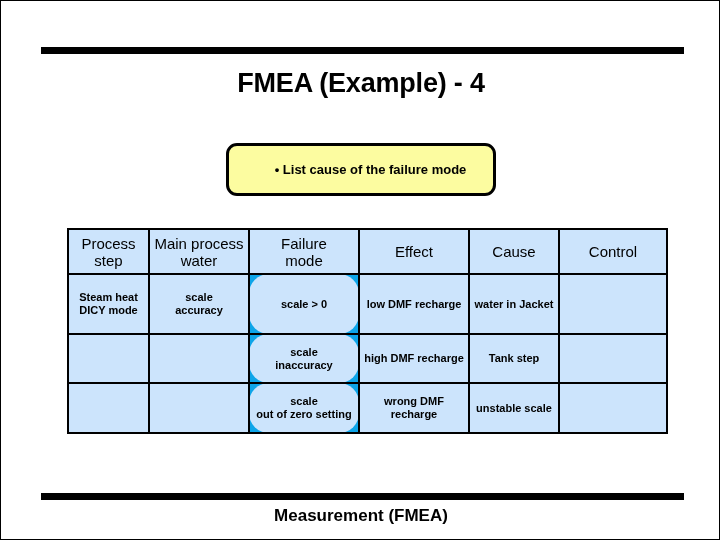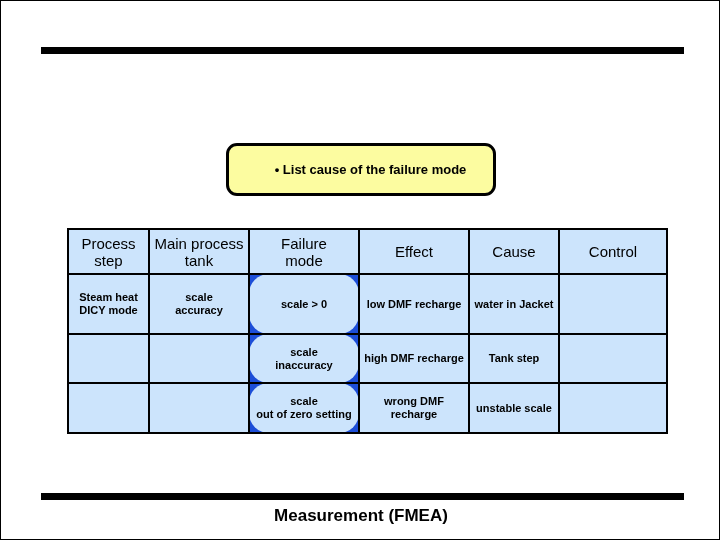--- a/index.html
+++ b/index.html
@@ -71,21 +71,21 @@
   }
 
   
   .fmea-table {
     position: absolute;
     left: 66px;
     top: 227px;
     width: 599px;
     border-collapse: collapse;
     table-layout: fixed;
-    background: #1d4ed8;
+    background: #0ea5e9;
   }
   .fmea-table td, .fmea-table th {
     border: 2px solid #000000;
     background: #CCE4FC;
     text-align: center;
     vertical-align: middle;
     padding: 1px 2px;
     overflow: hidden;
   }
   .fmea-table thead th {
@@ -145,20 +145,21 @@
     margin-top: 40px;
   }
 </style>
 </head>
 <body>
 
 <div id="slide">
 
   <div class="rule-top"></div>
 
+  <div class="slide-title">FMEA (Example) - 4</div>
 
   <div class="callout">
     <div class="callout-text">• List cause of the failure mode</div>
   </div>
 
   <table class="fmea-table">
     <colgroup>
       <col class="col-step">
       <col class="col-input">
       <col class="col-failure">
@@ -167,21 +168,21 @@
       <col class="col-control">
     </colgroup>
     <thead>
       <tr>
         <th class="cell-lines">
           <span>Process</span>
           <span>step</span>
         </th>
         <th class="cell-lines">
           <span>Main process</span>
-          <span>tank</span>
+          <span>water</span>
         </th>
         <th class="cell-lines">
           <span>Failure</span>
           <span>mode</span>
         </th>
         <th class="cell-lines">
           <span>Effect</span>
         </th>
         <th class="cell-lines">
           <span>Cause</span>

